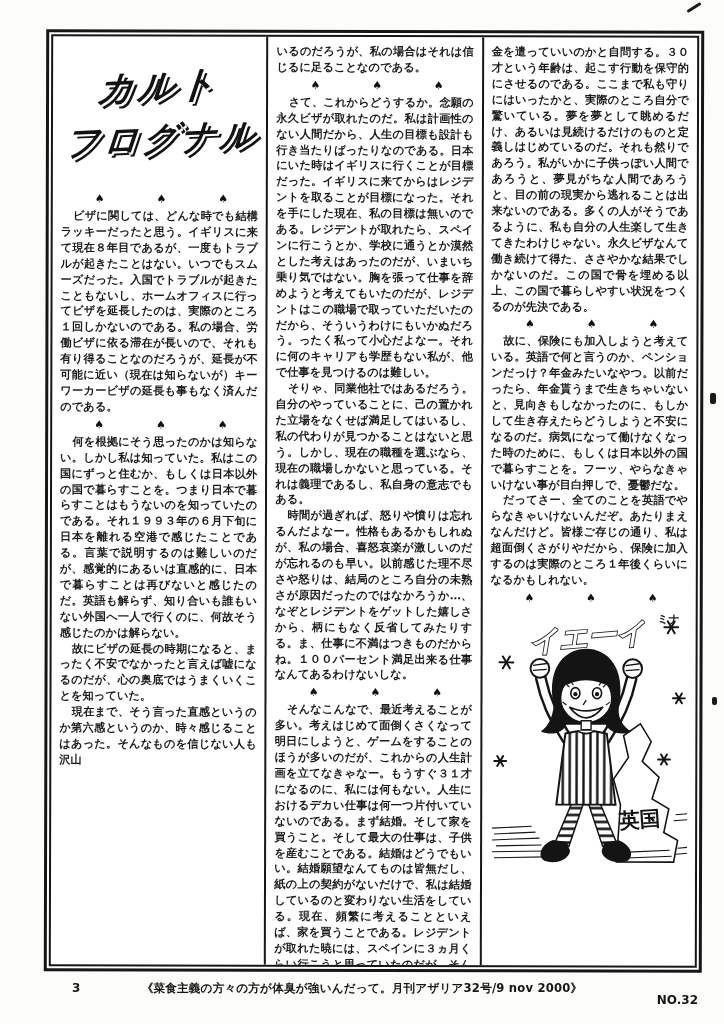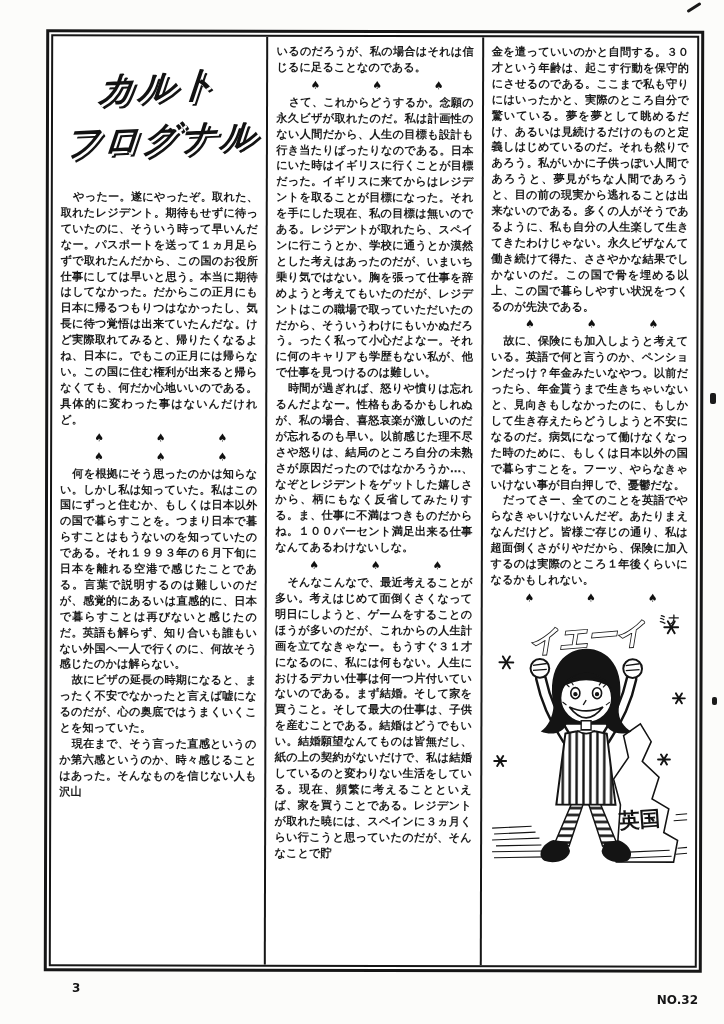--- a/index.html
+++ b/index.html
@@ -45,44 +45,45 @@
 <body>
 
 <div class="sheet">
   <div class="sheet-inner">
 
     <div class="col">
       <div class="masthead">
         <div class="t1">カルト</div>
         <div class="t2">フログナル</div>
       </div>
-      <p class="para">やったー。遂にやったぞ。取れた、取れたレジデント。期待もせずに待っていたのに、そういう時って早いんだなー。パスポートを送って１ヵ月足らずで取れたんだから、この国のお役所仕事にしては早いと思う。本当に期待はしてなかった。だからこの正月にも日本に帰るつもりつはなかったし、気長に待つ覚悟は出来ていたんだな。けど実際取れてみると、帰りたくなるよね、日本に。でもこの正月には帰らない。この国に住む権利が出来ると帰らなくても、何だか心地いいのである。具体的に変わった事はないんだけれど。</p>
-      <div class="divider">
-        <span>♠</span>
-        <span>♠</span>
-        <span>♠</span>
-      </div>
+      <div class="divider">
+        <span>♠</span>
+        <span>♠</span>
+        <span>♠</span>
+      </div>
+      <p class="para">ビザに関しては、どんな時でも結構ラッキーだったと思う。イギリスに来て現在８年目であるが、一度もトラブルが起きたことはない。いつでもスムーズだった。入国でトラブルが起きたこともないし、ホームオフィスに行ってビザを延長したのは、実際のところ１回しかないのである。私の場合、労働ビザに依る滞在が長いので、それも有り得ることなのだろうが、延長が不可能に近い（現在は知らないが）キーワーカービザの延長も事もなく済んだのである。</p>
       <div class="divider">
         <span>♠</span>
         <span>♠</span>
         <span>♠</span>
       </div>
       <p class="para">何を根拠にそう思ったのかは知らない。しかし私は知っていた。私はこの国にずっと住むか、もしくは日本以外の国で暮らすことを。つまり日本で暮らすことはもうないのを知っていたのである。それ１９９３年の６月下旬に日本を離れる空港で感じたことである。言葉で説明するのは難しいのだが、感覚的にあるいは直感的に、日本で暮らすことは再びないと感じたのだ。英語も解らず、知り合いも誰もいない外国へ一人で行くのに、何故そう感じたのかは解らない。</p>
       <p class="para">故にビザの延長の時期になると、まったく不安でなかったと言えば嘘になるのだが、心の奥底ではうまくいくことを知っていた。</p>
       <p class="para">現在まで、そう言った直感というのか第六感というのか、時々感じることはあった。そんなものを信じない人も沢山</p>
     </div>
 
     <div class="col">
       <p class="para cont">いるのだろうが、私の場合はそれは信じるに足ることなのである。</p>
       <div class="divider">
         <span>♠</span>
         <span>♠</span>
         <span>♠</span>
       </div>
       <p class="para">さて、これからどうするか。念願の永久ビザが取れたのだ。私は計画性のない人間だから、人生の目標も設計も行き当たりばったりなのである。日本にいた時はイギリスに行くことが目標だった。イギリスに来てからはレジデントを取ることが目標になった。それを手にした現在、私の目標は無いのである。レジデントが取れたら、スペインに行こうとか、学校に通うとか漠然とした考えはあったのだが、いまいち乗り気ではない。胸を張って仕事を辞めようと考えてもいたのだが、レジデントはこの職場で取っていただいたのだから、そういうわけにもいかぬだろう。ったく私って小心だよなー。それに何のキャリアも学歴もない私が、他で仕事を見つけるのは難しい。</p>
+      <p class="para">そりゃ、同業他社ではあるだろう。自分のやっていることに、己の置かれた立場をなくせば満足してはいるし、私の代わりが見つかることはないと思う。しかし、現在の職種を選ぶなら、現在の職場しかないと思っている。それは義理であるし、私自身の意志でもある。</p>
       <p class="para">時間が過ぎれば、怒りや憤りは忘れるんだよなー。性格もあるかもしれぬが、私の場合、喜怒哀楽が激しいのだが忘れるのも早い。以前感じた理不尽さや怒りは、結局のところ自分の未熟さが原因だったのではなかろうか…、なぞとレジデントをゲットした嬉しさから、柄にもなく反省してみたりする。ま、仕事に不満はつきものだからね。１００パーセント満足出来る仕事なんてあるわけないしな。</p>
       <div class="divider">
         <span>♠</span>
         <span>♠</span>
         <span>♠</span>
       </div>
       <p class="para">そんなこんなで、最近考えることが多い。考えはじめて面倒くさくなって明日にしようと、ゲームをすることのほうが多いのだが、これからの人生計画を立てなきゃなー。もうすぐ３１才になるのに、私には何もない。人生におけるデカい仕事は何一つ片付いていないのである。まず結婚。そして家を買うこと。そして最大の仕事は、子供を産むことである。結婚はどうでもいい。結婚願望なんてものは皆無だし、紙の上の契約がないだけで、私は結婚しているのと変わりない生活をしている。現在、頻繁に考えることといえば、家を買うことである。レジデントが取れた暁には、スペインに３ヵ月くらい行こうと思っていたのだが、そんなことで貯</p>
     </div>
 
     <div class="col">
@@ -212,18 +213,19 @@
           </g>
         </svg>
       </div>
     </div>
 
   </div>
 </div>
 
 <div class="footer">
   <span class="pg">3</span>
+  <span class="cap">《菜食主義の方々の方が体臭が強いんだって。月刊アザリア32号/9 nov 2000》</span>
   <span class="no">NO.32</span>
 </div>
 
 <div class="speck a"></div>
 <div class="speck b"></div>
 <div class="speck c"></div>
 
 </body></html>

